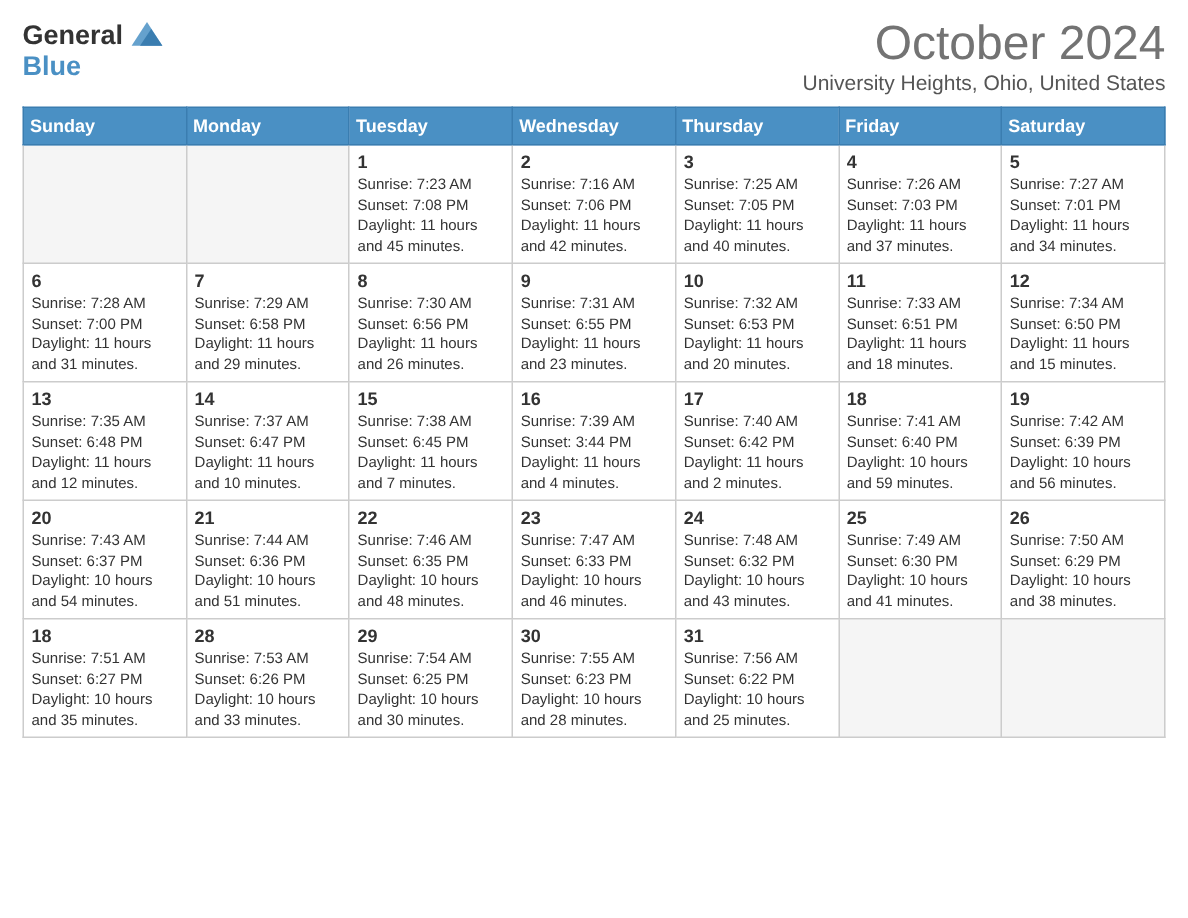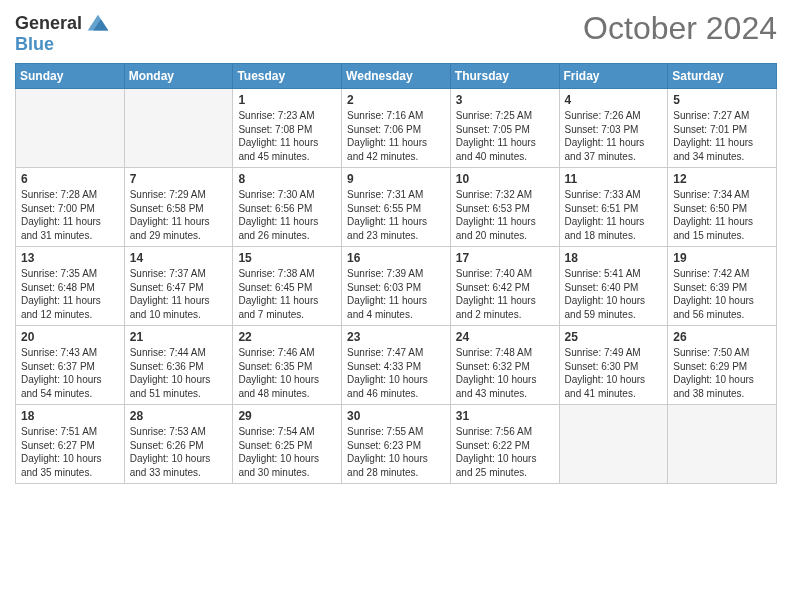--- a/index.html
+++ b/index.html
@@ -92,20 +92,21 @@
         <svg class="logo-icon" viewBox="0 0 30 30">
           <polygon points="4,22 15,5 26,22" fill="#4a90c4" opacity="0.85"></polygon>
           <polygon points="10,22 18,10 26,22" fill="#3a7db0"></polygon>
         </svg>
       </div>
       <div style="font-size:18px;font-weight:bold;color:#4a90c4;margin-top:-4px;">Blue</div>
     </div>
   </div>
   <div class="title-area">
     <div class="month-title">October 2024</div>
+    <div class="location-title">University Heights, Ohio, United States</div>
   </div>
 </div>
 
 <table>
   <thead>
     <tr>
     <th>Sunday</th>
         <th>Monday</th>
         <th>Tuesday</th>
         <th>Wednesday</th>
@@ -239,36 +240,36 @@
           <div class="day-info">
             <div>Sunrise: 7:38 AM</div>
             <div>Sunset: 6:45 PM</div>
             <div>Daylight: 11 hours and 7 minutes.</div>
           </div>
         </td>
         <td>
           <div class="day-num">16</div>
           <div class="day-info">
             <div>Sunrise: 7:39 AM</div>
-            <div>Sunset: 6:03 PM</div>
+            <div>Sunset: 3:44 PM</div>
             <div>Daylight: 11 hours and 4 minutes.</div>
           </div>
         </td>
         <td>
           <div class="day-num">17</div>
           <div class="day-info">
             <div>Sunrise: 7:40 AM</div>
             <div>Sunset: 6:42 PM</div>
             <div>Daylight: 11 hours and 2 minutes.</div>
           </div>
         </td>
         <td>
           <div class="day-num">18</div>
           <div class="day-info">
-            <div>Sunrise: 5:41 AM</div>
+            <div>Sunrise: 7:41 AM</div>
             <div>Sunset: 6:40 PM</div>
             <div>Daylight: 10 hours and 59 minutes.</div>
           </div>
         </td>
         <td>
           <div class="day-num">19</div>
           <div class="day-info">
             <div>Sunrise: 7:42 AM</div>
             <div>Sunset: 6:39 PM</div>
             <div>Daylight: 10 hours and 56 minutes.</div>
@@ -297,21 +298,21 @@
           <div class="day-info">
             <div>Sunrise: 7:46 AM</div>
             <div>Sunset: 6:35 PM</div>
             <div>Daylight: 10 hours and 48 minutes.</div>
           </div>
         </td>
         <td>
           <div class="day-num">23</div>
           <div class="day-info">
             <div>Sunrise: 7:47 AM</div>
-            <div>Sunset: 4:33 PM</div>
+            <div>Sunset: 6:33 PM</div>
             <div>Daylight: 10 hours and 46 minutes.</div>
           </div>
         </td>
         <td>
           <div class="day-num">24</div>
           <div class="day-info">
             <div>Sunrise: 7:48 AM</div>
             <div>Sunset: 6:32 PM</div>
             <div>Daylight: 10 hours and 43 minutes.</div>
           </div>

